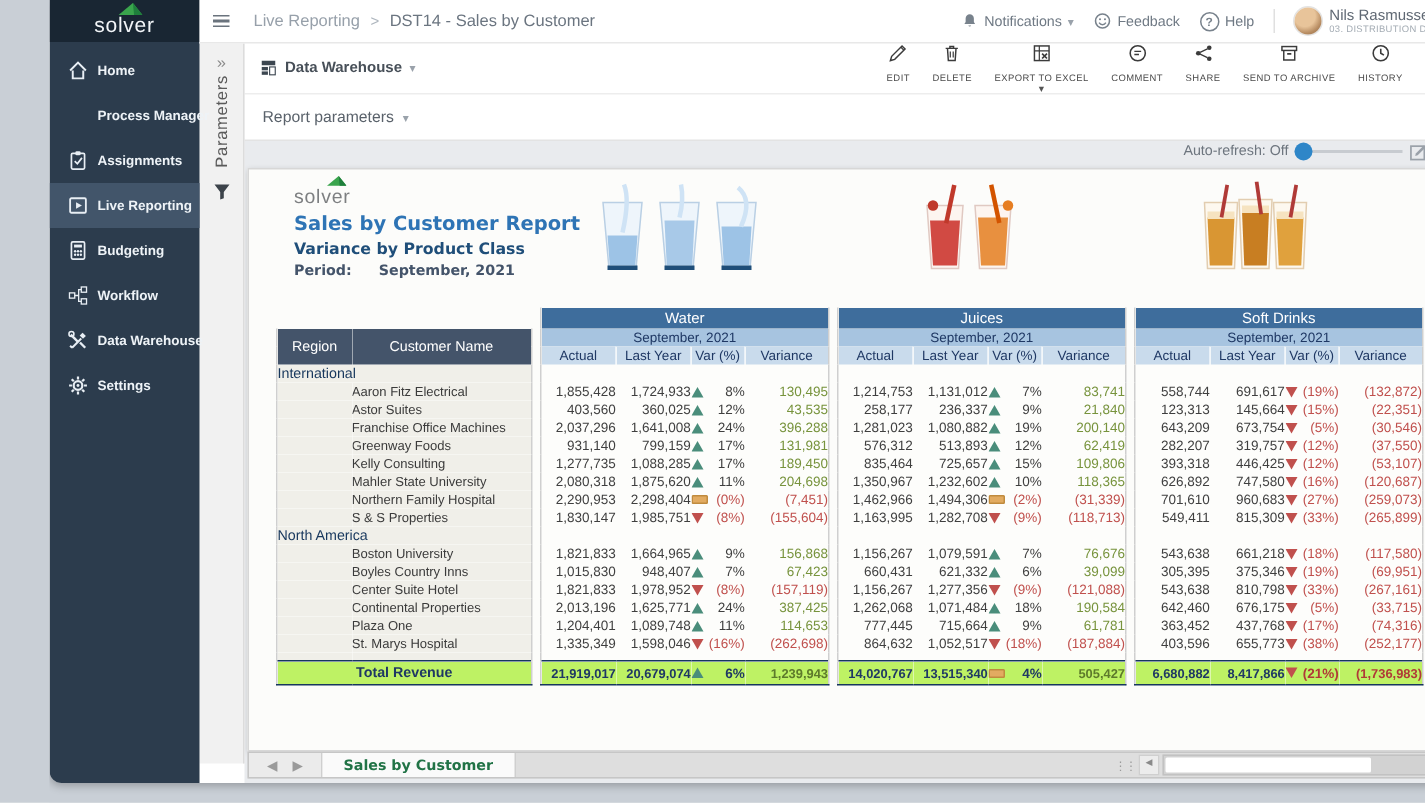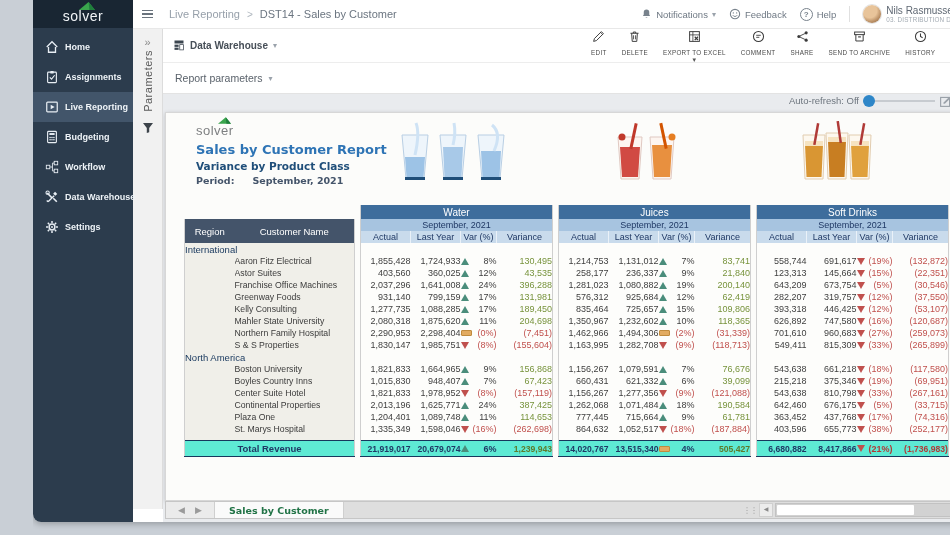--- a/index.html
+++ b/index.html
@@ -104,21 +104,21 @@
   .varcell{height:12px;padding:0 3px;}
   .varwrap{display:flex;align-items:center;justify-content:space-between;}
   .pct{font-size:9px;color:#3f3f3f;}
   .pct.neg{color:#c0504d;}
   .tri{display:inline-block;width:0;height:0;}
   .tri.up{border-left:4px solid transparent;border-right:4px solid transparent;border-bottom:7px solid #4a8d7b;}
   .tri.down{border-left:4px solid transparent;border-right:4px solid transparent;border-top:7px solid #c0504d;}
   .tri.flat{width:9px;height:4px;background:#e2ab61;border:1px solid #c08b3e;border-radius:1px;}
   .gL{border-left:1px solid #cfcfcf;}
   .gR{border-right:1px solid #cfcfcf;}
-  tr.totalrow td{background:#5eead4;border-top:1.5px solid #17375d;border-bottom:1.5px solid #17375d;font-weight:bold;}
+  tr.totalrow td{background:#bef264;border-top:1.5px solid #17375d;border-bottom:1.5px solid #17375d;font-weight:bold;}
   tr.totalrow td.sp{background:transparent;border-top:none;border-bottom:none;}
   tr.totalrow .tlab{color:#1f3864;font-size:9.5px;text-align:center;height:15px;}
   tr.totalrow .num{font-size:8.6px;color:#1f3864;}
   tr.totalrow .num.pos{color:#5d7a2b;}
   tr.totalrow .num.neg{color:#b03a37;}
   tr.totalrow .pct{font-weight:bold;color:#1f3864;}
   tr.totalrow .pct.neg{color:#b03a37;}
   tr.gaprow td{height:5px;}
 
   
@@ -147,20 +147,24 @@
       </div>
       <div class="side-nav">
           <div class="side-item">
             <span class="side-icon">
               <svg width="14" height="14" viewBox="0 0 16 16">
                 <path d="M2 8 8 2l6 6" fill="none" stroke="currentColor" stroke-width="1.5"></path>
                 <path d="M4 8v6h8V8" fill="none" stroke="currentColor" stroke-width="1.5"></path>
               </svg>
             </span>
             <span class="side-label">Home</span>
+          </div>
+          <div class="side-item">
+            <span class="side-icon"></span>
+            <span class="side-label">Process Manager</span>
           </div>
           <div class="side-item">
             <span class="side-icon">
               <svg width="14" height="14" viewBox="0 0 16 16">
                 <rect x="3" y="2.5" width="10" height="12" rx="1" fill="none" stroke="currentColor" stroke-width="1.3"></rect>
                 <rect x="6" y="1" width="4" height="3" rx="1" fill="currentColor"></rect>
                 <path d="M5.5 8.5l2 2 3.5-4.5" fill="none" stroke="currentColor" stroke-width="1.3"></path>
               </svg>
             </span>
             <span class="side-label">Assignments</span>
@@ -629,21 +633,21 @@
                 <td class="num datacell">799,159</td>
                 <td class="varcell datacell">
                   <span class="varwrap">
                     <span class="tri up"></span>
                     <span class="pct">17%</span>
                   </span>
                 </td>
                 <td class="num datacell gR pos">131,981</td>
                 <td class="sp"></td>
                 <td class="num datacell gL">576,312</td>
-                <td class="num datacell">925,684</td>
+                <td class="num datacell">513,893</td>
                 <td class="varcell datacell">
                   <span class="varwrap">
                     <span class="tri up"></span>
                     <span class="pct">12%</span>
                   </span>
                 </td>
                 <td class="num datacell gR pos">62,419</td>
                 <td class="sp"></td>
                 <td class="num datacell gL">282,207</td>
                 <td class="num datacell">319,757</td>
@@ -860,21 +864,21 @@
                 <td class="num datacell gL">660,431</td>
                 <td class="num datacell">621,332</td>
                 <td class="varcell datacell">
                   <span class="varwrap">
                     <span class="tri up"></span>
                     <span class="pct">6%</span>
                   </span>
                 </td>
                 <td class="num datacell gR pos">39,099</td>
                 <td class="sp"></td>
-                <td class="num datacell gL">215,218</td>
+                <td class="num datacell gL">305,395</td>
                 <td class="num datacell">375,346</td>
                 <td class="varcell datacell">
                   <span class="varwrap">
                     <span class="tri down"></span>
                     <span class="pct neg">(19%)</span>
                   </span>
                 </td>
                 <td class="num datacell gR neg">(69,951)</td>
               </tr>
               <tr>

